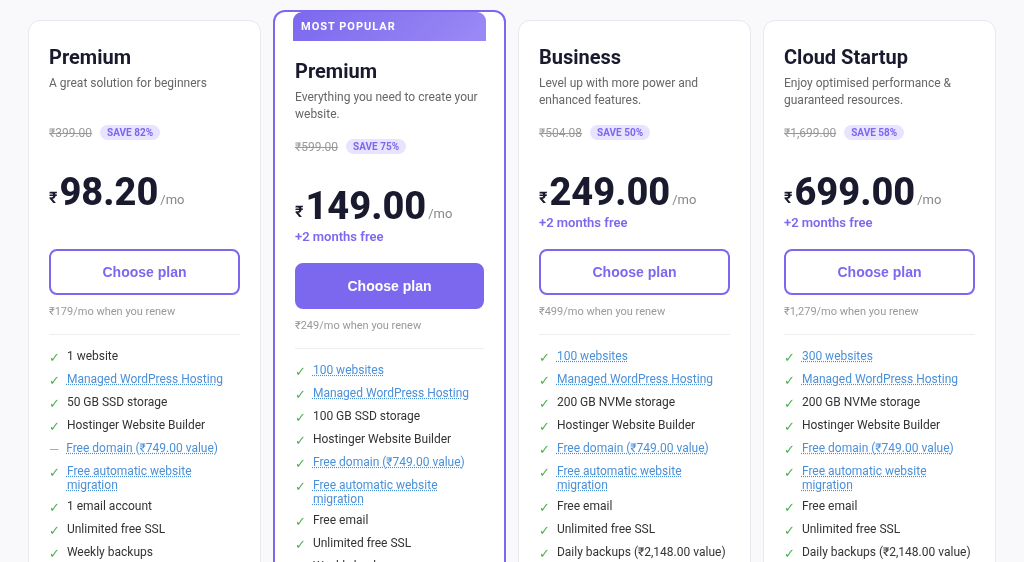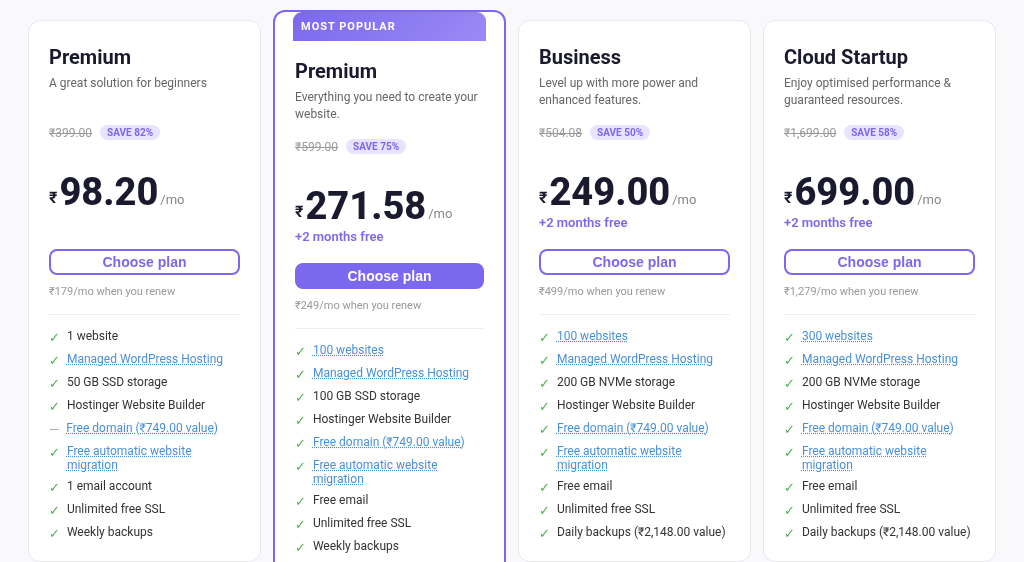--- a/index.html
+++ b/index.html
@@ -105,21 +105,21 @@
     .months-free {
       color: #7b68ee;
       font-size: 13px;
       font-weight: 600;
       margin-bottom: 14px;
       min-height: 20px;
     }
     .choose-btn {
       display: block;
       width: 100%;
-      padding: 3px;
+      padding: 13px;
       border-radius: 8px;
       font-size: 14px;
       font-weight: 600;
       cursor: pointer;
       text-align: center;
       border: 2px solid #7b68ee;
       background: #fff;
       color: #7b68ee;
       margin-bottom: 10px;
     }
@@ -230,21 +230,21 @@
     <div class="plan-card popular">
       <div class="popular-badge">MOST POPULAR</div>
       <div class="plan-name">Premium</div>
       <div class="plan-desc">Everything you need to create your website.</div>
       <div class="original-price-row">
     <span class="original-price">₹599.00</span>
     <span class="save-badge">SAVE 75%</span>
   </div>
       <div class="price-row">
     <span class="currency">₹</span>
-    <span class="price-amount">271.58</span>
+    <span class="price-amount">149.00</span>
     <span class="price-period">/mo</span>
   </div>
       <div class="months-free">+2 months free</div>
       <button class="choose-btn filled">Choose plan</button>
       <div class="renew-price">₹249/mo when you renew</div>
       <hr class="features-divider">
       <ul class="feature-list">
         <li class="feature-item">
           <span class="check">✓</span>
           <span class="link">100 websites</span>

